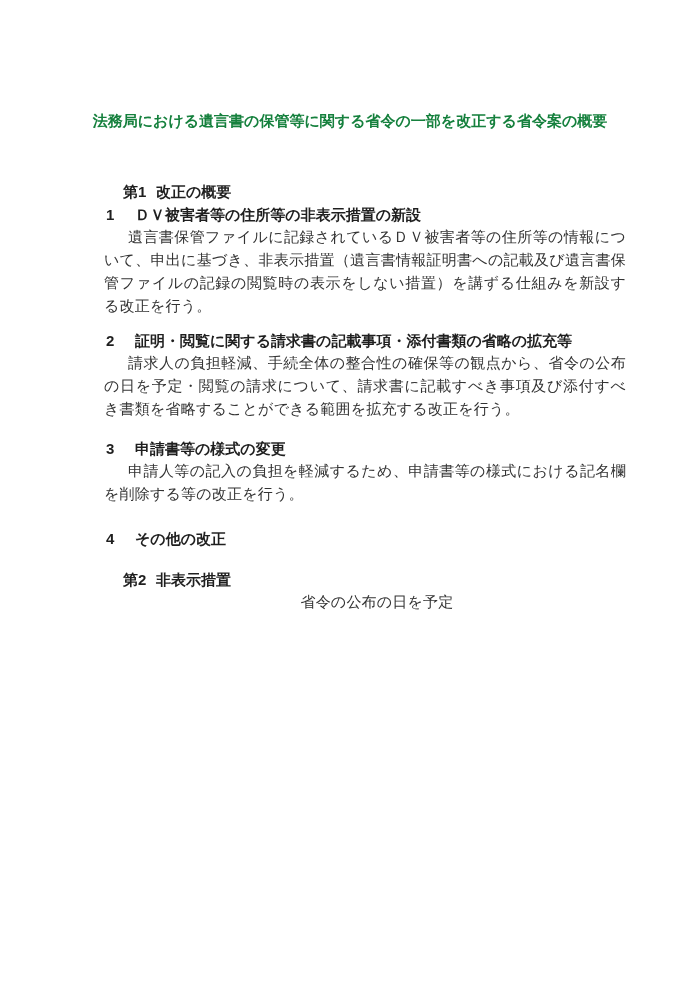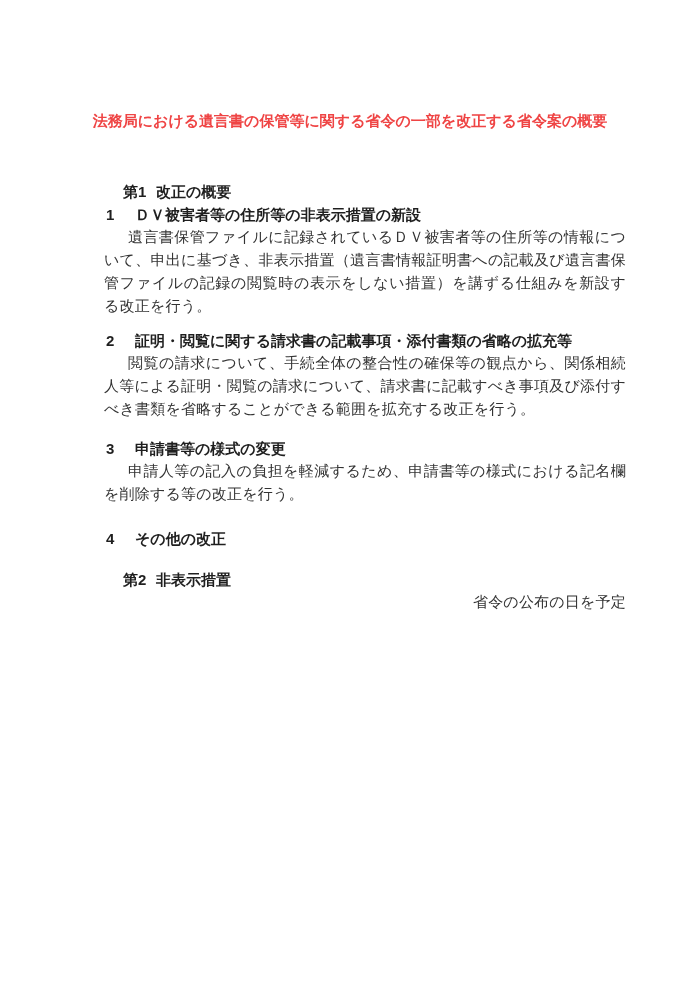--- a/index.html
+++ b/index.html
@@ -16,21 +16,21 @@
     box-sizing: border-box;
   }
   .doc-title {
     margin: 0;
     padding: 110px 44px 0 44px;
     text-align: center;
     font-family: "Liberation Sans", "DejaVu Sans", sans-serif;
     font-weight: bold;
     font-size: 15px;
     line-height: 22px;
-    color: #ef4444;
+    color: #15803d;
   }
   .content {
     margin: 48px 74px 0 88px;
   }
   
   .lvl1-head {
     display: flex;
     font-family: "Liberation Sans", "DejaVu Sans", sans-serif;
     font-weight: bold;
     font-size: 15px;
@@ -62,21 +62,21 @@
     text-indent: 24px;
     font-family: "Liberation Serif", "DejaVu Serif", serif;
     font-size: 15px;
     line-height: 23px;
     letter-spacing: 0.2px;
     color: #333333;
     text-align: justify;
     line-break: strict;
   }
   .para.single {
-    text-align: right;
+    text-align: center;
   }
   .mt11 { margin-top: 11px; }
   .mt16 { margin-top: 16px; }
   .mt21 { margin-top: 21px; }
   .mt18 { margin-top: 18px; }
 </style>
 </head>
 <body>
 
 <div class="page">
@@ -93,21 +93,21 @@
     <div class="item-head">
       <span class="item-num">1</span>
       <span class="item-title">ＤＶ被害者等の住所等の非表示措置の新設</span>
     </div>
     <p class="para">遺言書保管ファイルに記録されているＤＶ被害者等の住所等の情報について、申出に基づき、非表示措置（遺言書情報証明書への記載及び遺言書保管ファイルの記録の閲覧時の表示をしない措置）を講ずる仕組みを新設する改正を行う。</p>
 
     <div class="item-head mt11">
       <span class="item-num">2</span>
       <span class="item-title">証明・閲覧に関する請求書の記載事項・添付書類の省略の拡充等</span>
     </div>
-    <p class="para">閲覧の請求について、手続全体の整合性の確保等の観点から、関係相続人等による証明・閲覧の請求について、請求書に記載すべき事項及び添付すべき書類を省略することができる範囲を拡充する改正を行う。</p>
+    <p class="para">請求人の負担軽減、手続全体の整合性の確保等の観点から、省令の公布の日を予定・閲覧の請求について、請求書に記載すべき事項及び添付すべき書類を省略することができる範囲を拡充する改正を行う。</p>
 
     <div class="item-head mt16">
       <span class="item-num">3</span>
       <span class="item-title">申請書等の様式の変更</span>
     </div>
     <p class="para">申請人等の記入の負担を軽減するため、申請書等の様式における記名欄を削除する等の改正を行う。</p>
 
     <div class="item-head mt21">
       <span class="item-num">4</span>
       <span class="item-title">その他の改正</span>

